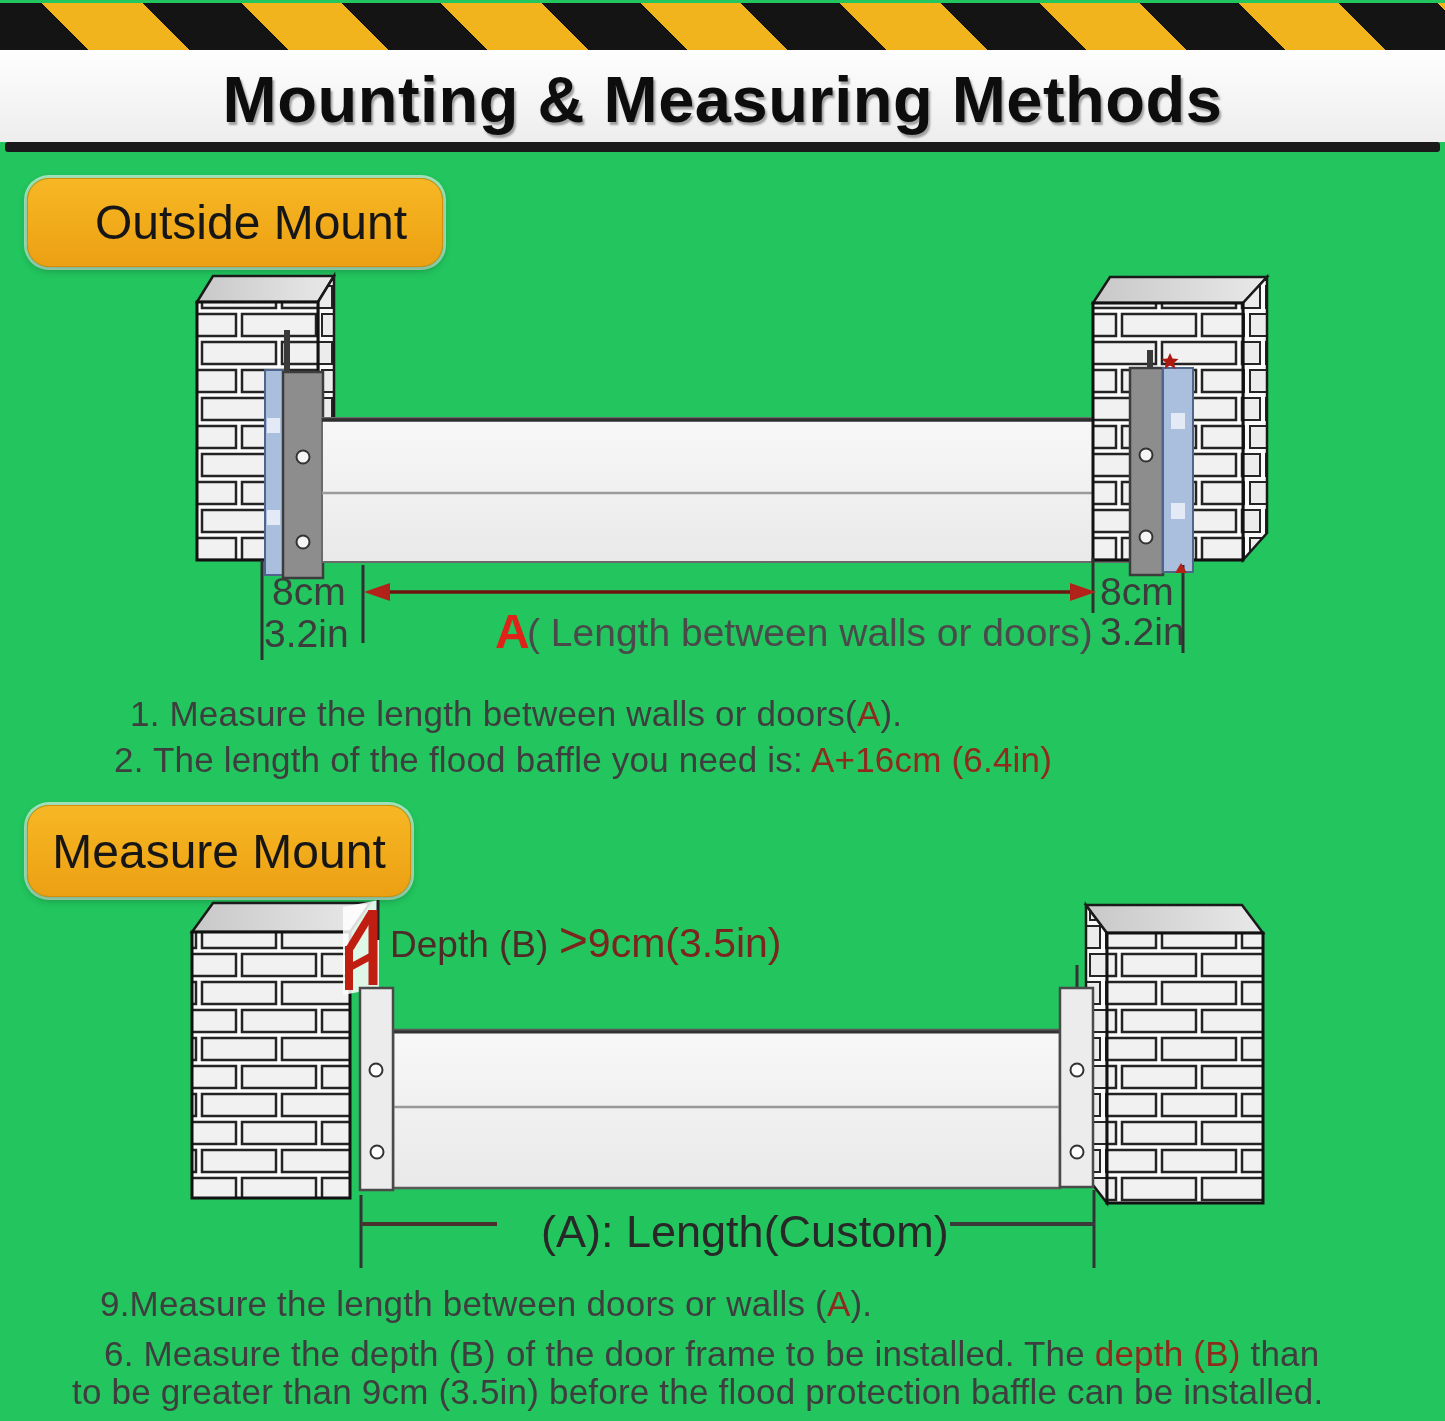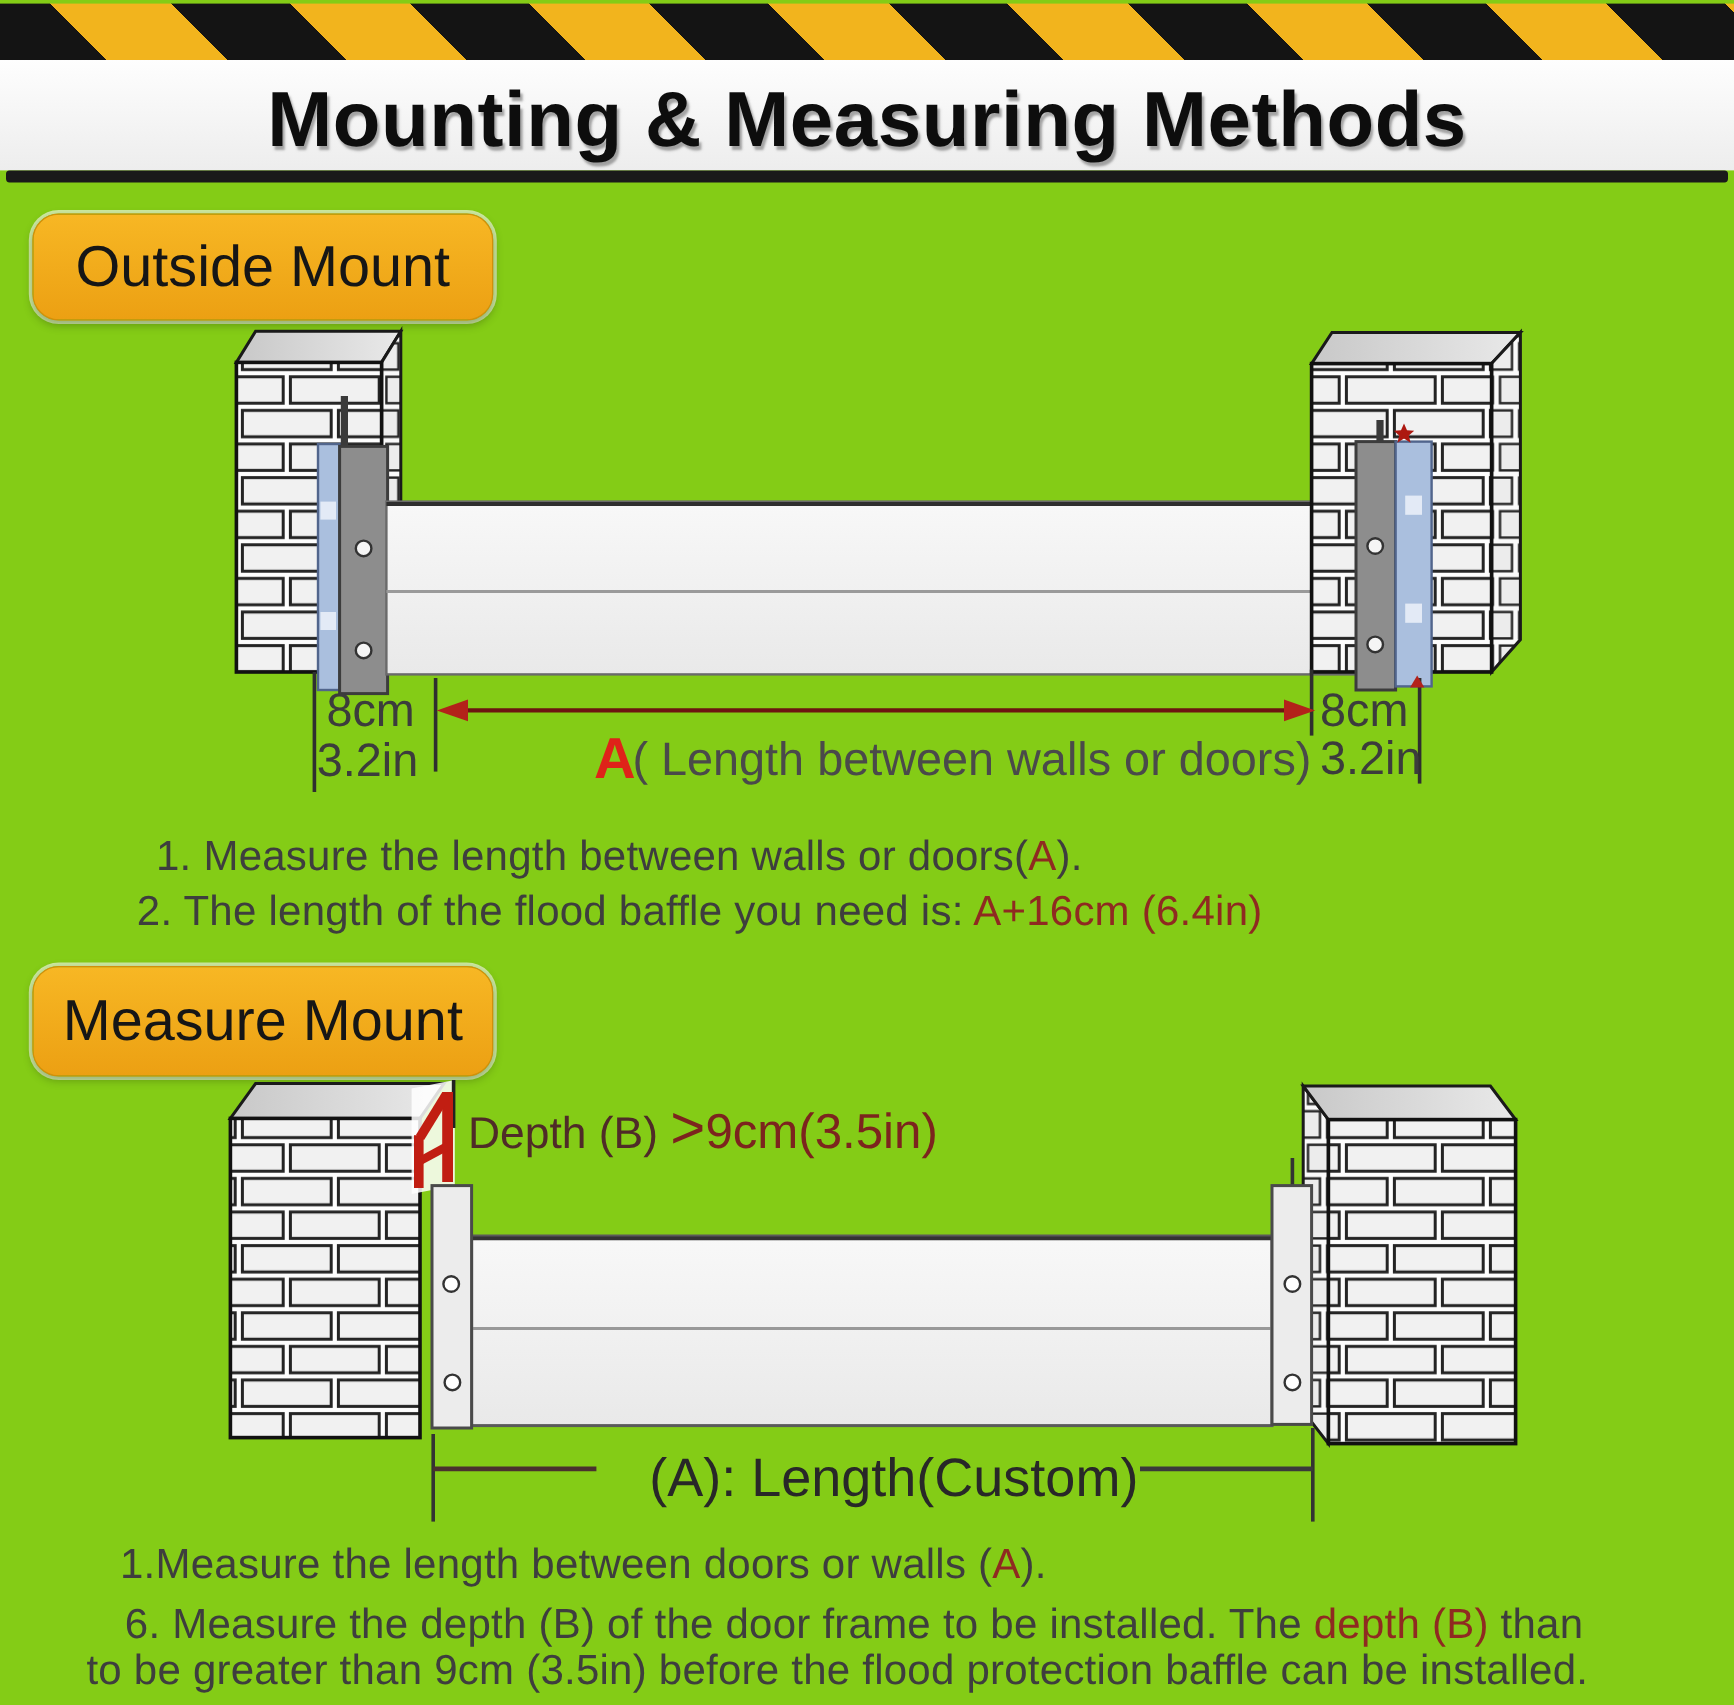--- a/index.html
+++ b/index.html
@@ -1,36 +1,36 @@
 <!DOCTYPE html>
 <html><head>
 <meta charset="utf-8">
 <style>
   html,body{margin:0;padding:0;background:#ffffff;}
-  .page{position:relative;width:1445px;height:1421px;background:#84cc16;
+  .page{position:relative;width:1445px;height:1421px;background:#22c55e;
         font-family:"Liberation Sans",sans-serif;overflow:hidden;}
 
   
   .hazard{position:absolute;left:-10px;top:3px;width:1465px;height:47px;
           background:repeating-linear-gradient(45deg,#141414 0 70px,#f2b41d 70px 141px);}
   .titleband{position:absolute;left:0;top:50px;width:100%;height:92px;
              background:linear-gradient(#fefefe,#ededed);}
   .page-title{position:absolute;top:62px;left:50%;transform:translateX(-50%);
               font-size:65px;font-weight:bold;color:#0d0d0d;letter-spacing:.5px;
               white-space:nowrap;text-shadow:2px 3px 2px rgba(95,95,95,.55);}
   .title-bar{position:absolute;left:5px;top:142px;width:1435px;height:10px;
              background:#1a1a1a;border-radius:3px;}
 
   
   .badge{position:absolute;left:27px;width:382px;border-radius:22px;
          background:linear-gradient(#f7b724,#eca013);border:1px solid #d28f0b;
          box-shadow:0 3px 8px rgba(0,0,0,.28),0 0 0 3px rgba(255,255,255,.6);
          display:flex;align-items:center;justify-content:center;
          font-size:48px;color:#161616;white-space:nowrap;}
-  .badge-outside{top:178px;height:87px;}
+  .badge-outside{top:178px;height:87px;padding-left:32px;}
   .badge-inside{top:805px;height:90px;}
 
   
   svg.diagram{position:absolute;left:0;display:block;}
   svg text{font-family:"Liberation Sans",sans-serif;}
   .t-dim{font-size:39px;fill:#3c3c3c;}
   .t-alabel{font-size:39px;fill:#4a4a4a;}
   .t-alabel-a{font-size:48px;font-weight:bold;fill:#df2319;}
   .t-depth-prefix{font-size:37px;fill:#4f2b28;}
   .t-depth-gt{font-size:50px;fill:#7c241e;}
@@ -214,21 +214,21 @@
       <line x1="1094" y1="295" x2="1094" y2="373" stroke="#333333" stroke-width="3"></line>
       <line x1="361" y1="329" x2="497" y2="329" stroke="#4a312e" stroke-width="4"></line>
       <line x1="950" y1="329" x2="1094" y2="329" stroke="#3a3a3a" stroke-width="4"></line>
     </g>
 
     <text x="390" y="62"><tspan class="t-depth-prefix">Depth (B) </tspan><tspan class="t-depth-gt">&gt;</tspan><tspan class="t-depth-val">9cm(3.5in)</tspan></text>
     <text class="t-length" x="541" y="352">(A): Length(Custom)</text>
   </svg>
 
   <div class="step-line" style="left:100px;top:1284px">
-    <span>1.Measure the length between doors or walls (</span><span class="accent">A</span><span>).</span>
+    <span>9.Measure the length between doors or walls (</span><span class="accent">A</span><span>).</span>
   </div>
   <div class="step-line" style="left:104px;top:1334px">
     <span>6. Measure the depth (B) of the door frame to be installed. The </span><span class="accent">depth (B)</span><span> than</span>
   </div>
   <div class="step-line" style="left:72px;top:1372px">
     <span>to be greater than 9cm (3.5in) before the flood protection baffle can be installed.</span>
   </div>
 
 </div>
 

